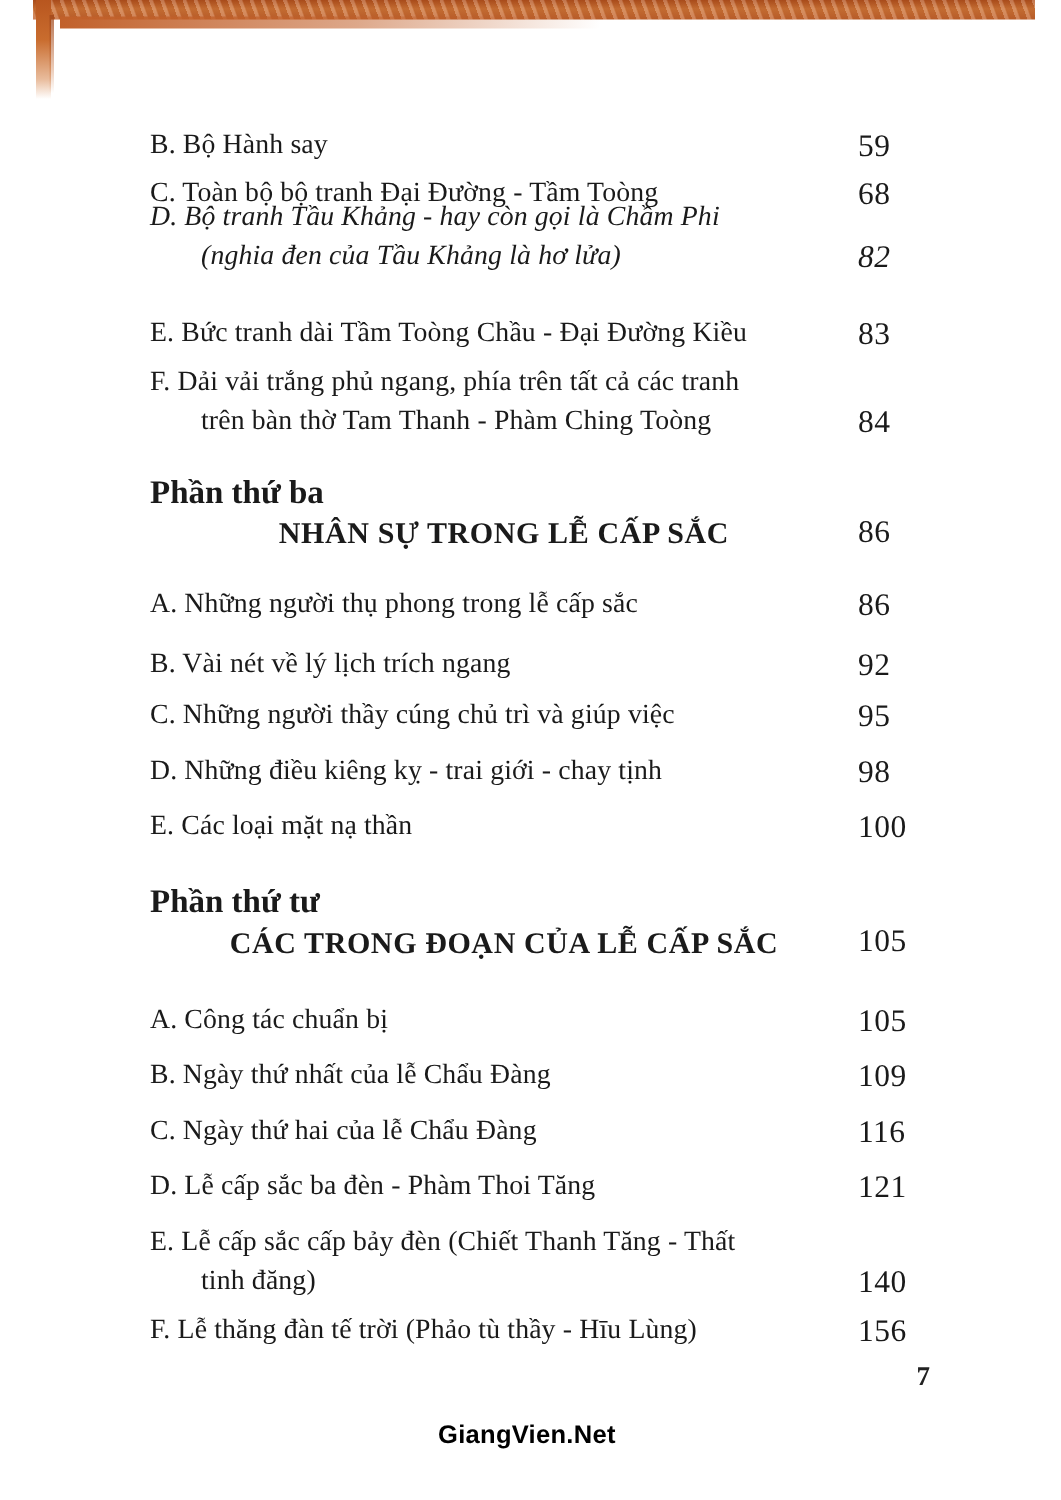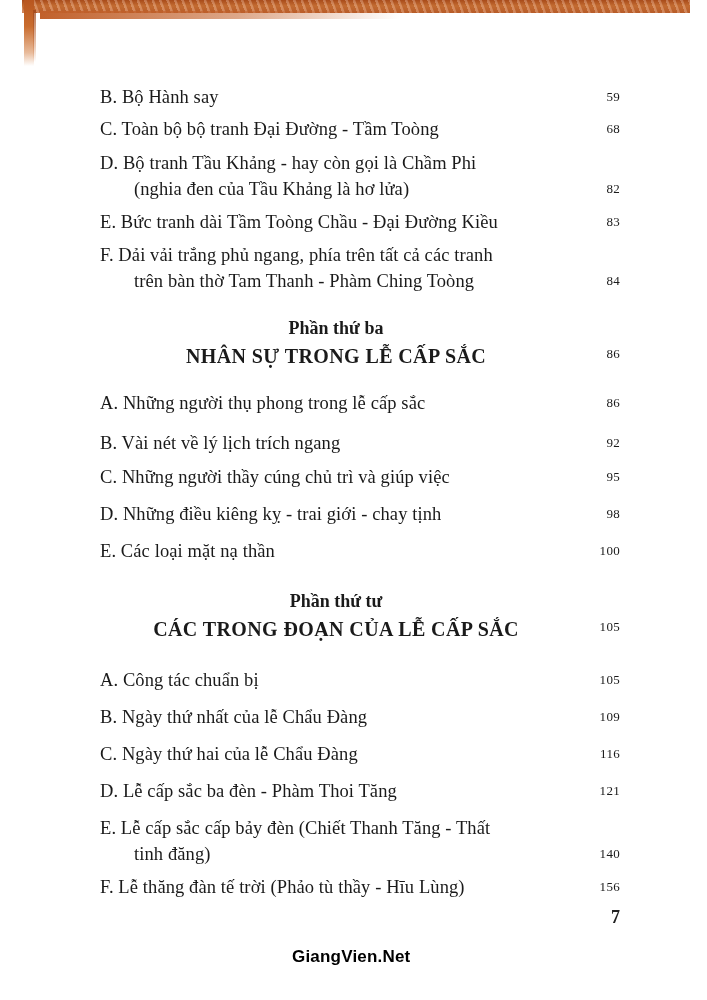--- a/index.html
+++ b/index.html
@@ -75,37 +75,36 @@
     letter-spacing: 0.1px;
     white-space: nowrap;
   }
   .entry .line.indent {
     padding-left: 34px;
   }
   .pagenum {
     position: absolute;
     right: 0;
     width: 48px;
-    text-align: right;
-    font-size: 13px;
+    font-size: 21px;
     line-height: 26px;
     letter-spacing: 0.3px;
   }
 
   
   .part {
     position: absolute;
     left: 100px;
     width: 520px;
   }
   .part .sub {
     display: block;
-    text-align: center;
+    text-align: left;
     font-weight: bold;
-    font-size: 18px;
+    font-size: 22px;
     line-height: 26px;
     padding-right: 48px;
   }
   .part .title {
     display: block;
     text-align: center;
     font-weight: bold;
     font-size: 20px;
     line-height: 30px;
     letter-spacing: 0.4px;
@@ -149,21 +148,21 @@
 
   <div class="toc" id="toc-root">
       <div class="entry" style="top: 84px;">
         <span class="line">B. Bộ Hành say</span>
         <span class="pagenum" style="top: 0px;">59</span>
       </div>
       <div class="entry" style="top: 116px;">
         <span class="line">C. Toàn bộ bộ tranh Đại Đường - Tầm Toòng</span>
         <span class="pagenum" style="top: 0px;">68</span>
       </div>
-      <div class="entry" style="top: 150px;">
+      <div class="entry" style="top: 132px; font-style: italic;">
         <span class="line">D. Bộ tranh Tầu Khảng - hay còn gọi là Chầm Phi</span>
         <span class="line indent">(nghia đen của Tầu Khảng là hơ lửa)</span>
         <span class="pagenum" style="top: 26px;">82</span>
       </div>
       <div class="entry" style="top: 209px;">
         <span class="line">E. Bức tranh dài Tầm Toòng Chầu - Đại Đường Kiều</span>
         <span class="pagenum" style="top: 0px;">83</span>
       </div>
       <div class="entry" style="top: 242px;">
         <span class="line">F. Dải vải trắng phủ ngang, phía trên tất cả các tranh</span>

